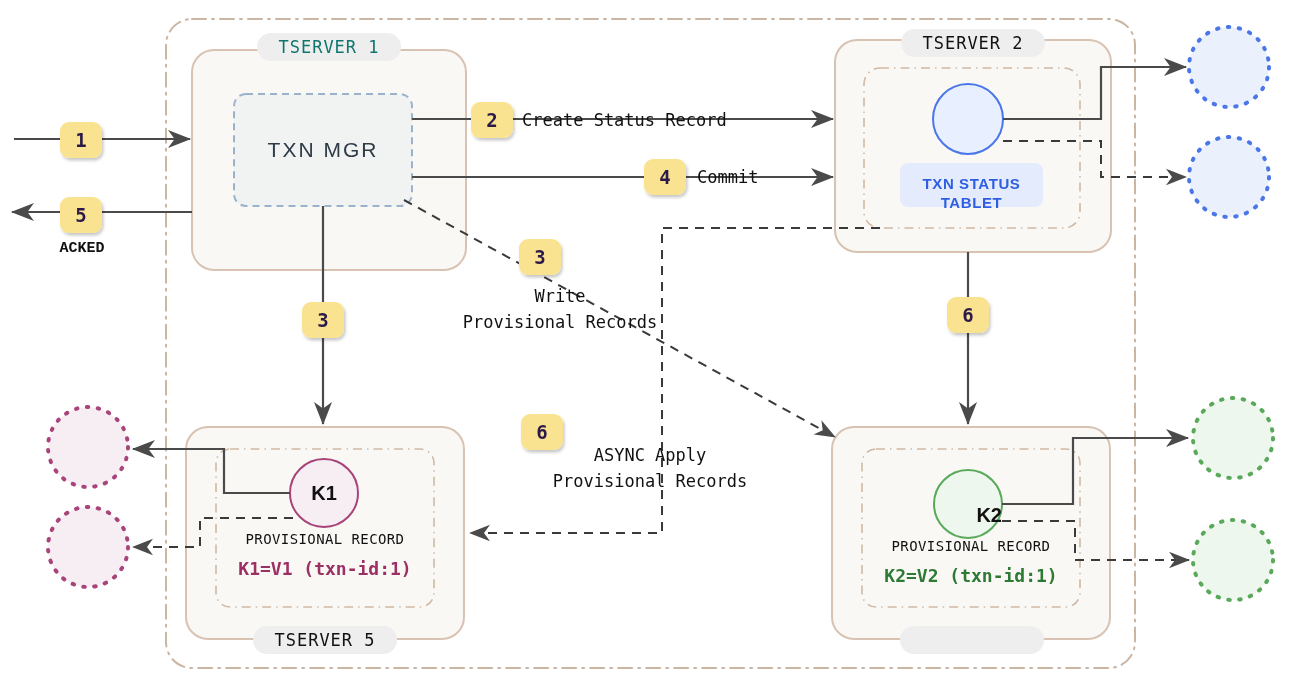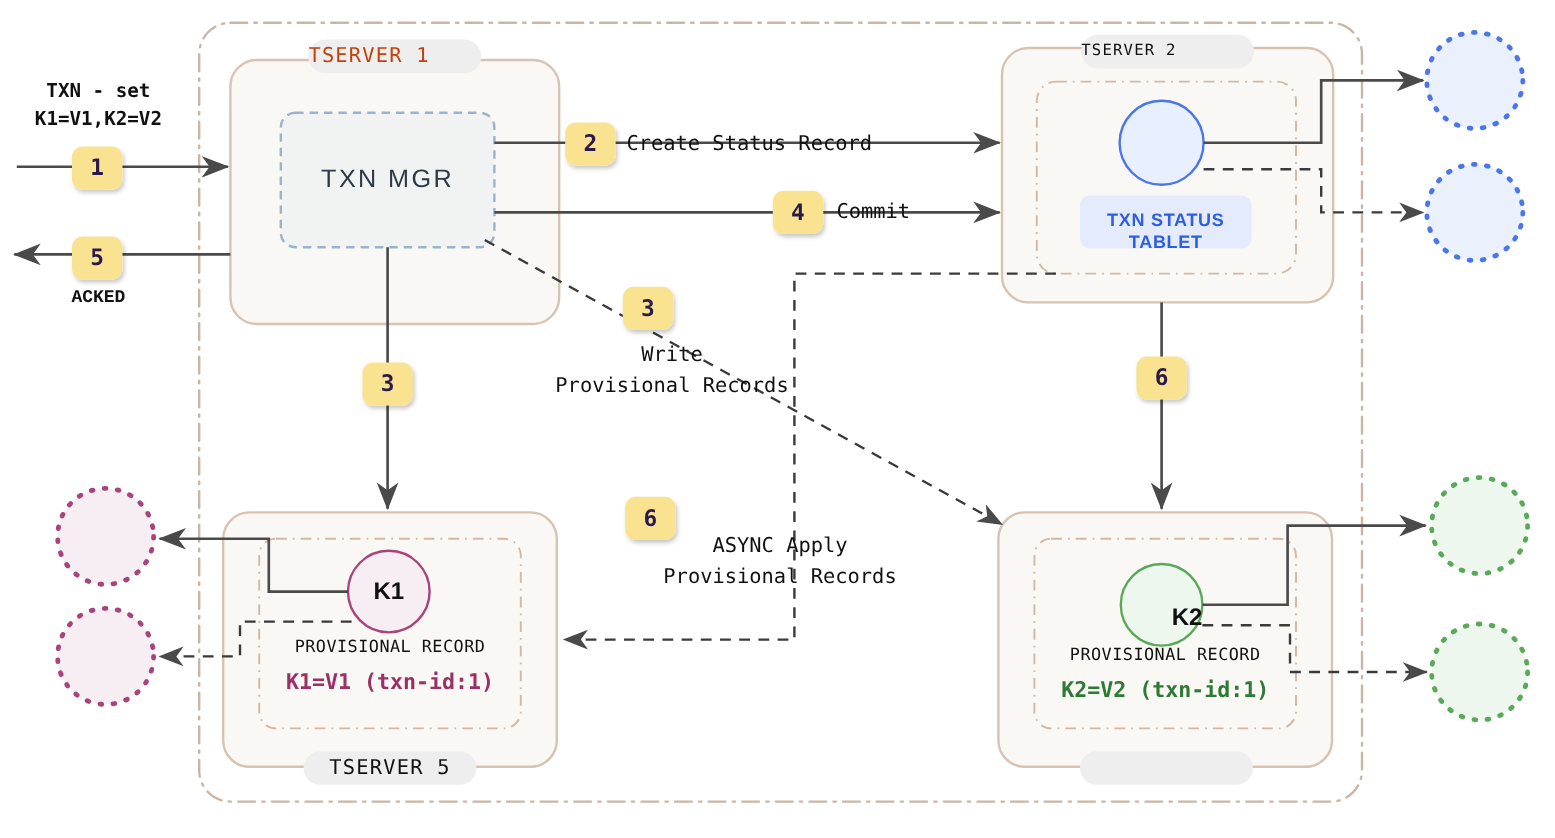--- a/index.html
+++ b/index.html
@@ -118,39 +118,34 @@
       <rect x="644" y="159" width="42" height="36" rx="9" ry="9" fill="#f9e391"></rect>
       <rect x="519" y="239" width="42" height="36" rx="9" ry="9" fill="#f9e391"></rect>
       <rect x="302" y="302" width="42" height="36" rx="9" ry="9" fill="#f9e391"></rect>
       <rect x="60" y="197" width="42" height="36" rx="9" ry="9" fill="#f9e391"></rect>
       <rect x="947" y="297" width="42" height="36" rx="9" ry="9" fill="#f9e391"></rect>
       <rect x="521" y="414" width="42" height="36" rx="9" ry="9" fill="#f9e391"></rect>
     </g>
   </g>
 </svg>
 
-<div class="mono" style="position:absolute;left:12px;top:64px;width:140px;text-align:center;
-            font-size:16px;font-weight:bold;color:#111;line-height:1.45;">
-  <div>TXN - set</div>
-  <div>K1=V1,K2=V2</div>
-</div>
 
 <div class="mono" style="position:absolute;left:60px;top:122px;width:42px;height:36px;line-height:36px;
             text-align:center;font-size:19px;font-weight:bold;color:#2b1a49;">1</div>
 
 <div class="mono" style="position:absolute;left:60px;top:197px;width:42px;height:36px;line-height:36px;
             text-align:center;font-size:19px;font-weight:bold;color:#2b1a49;">5</div>
 
 <div class="mono" style="position:absolute;left:32px;top:240px;width:100px;text-align:center;
             font-size:15px;font-weight:bold;color:#111;font-family:Liberation Mono, monospace;">ACKED</div>
 
 <div class="mono" style="position:absolute;left:257px;top:33px;width:144px;height:28px;line-height:28px;
-            text-align:left;font-size:17px;color:#c2410c;letter-spacing:1px;">TSERVER 1</div>
+            text-align:center;font-size:17px;color:#0f766e;letter-spacing:1px;">TSERVER 1</div>
 <div class="mono" style="position:absolute;left:901px;top:29px;width:144px;height:28px;line-height:28px;
-            text-align:left;font-size:13px;color:#111;letter-spacing:1px;">TSERVER 2</div>
+            text-align:center;font-size:17px;color:#111;letter-spacing:1px;">TSERVER 2</div>
 <div class="mono" style="position:absolute;left:253px;top:626px;width:144px;height:28px;line-height:28px;
             text-align:center;font-size:17px;color:#111;letter-spacing:1px;">TSERVER 5</div>
 
 <div class="sans" style="position:absolute;left:234px;top:94px;width:178px;height:112px;line-height:112px;
             text-align:center;font-size:21px;color:#2e3a46;letter-spacing:2px;">TXN MGR</div>
 
 <div class="mono" style="position:absolute;left:471px;top:102px;width:42px;height:36px;line-height:36px;
             text-align:center;font-size:19px;font-weight:bold;color:#2b1a49;">2</div>
 <div class="mono" style="position:absolute;left:522px;top:104px;font-size:17px;color:#111;line-height:32px;">Create Status Record</div>
 

